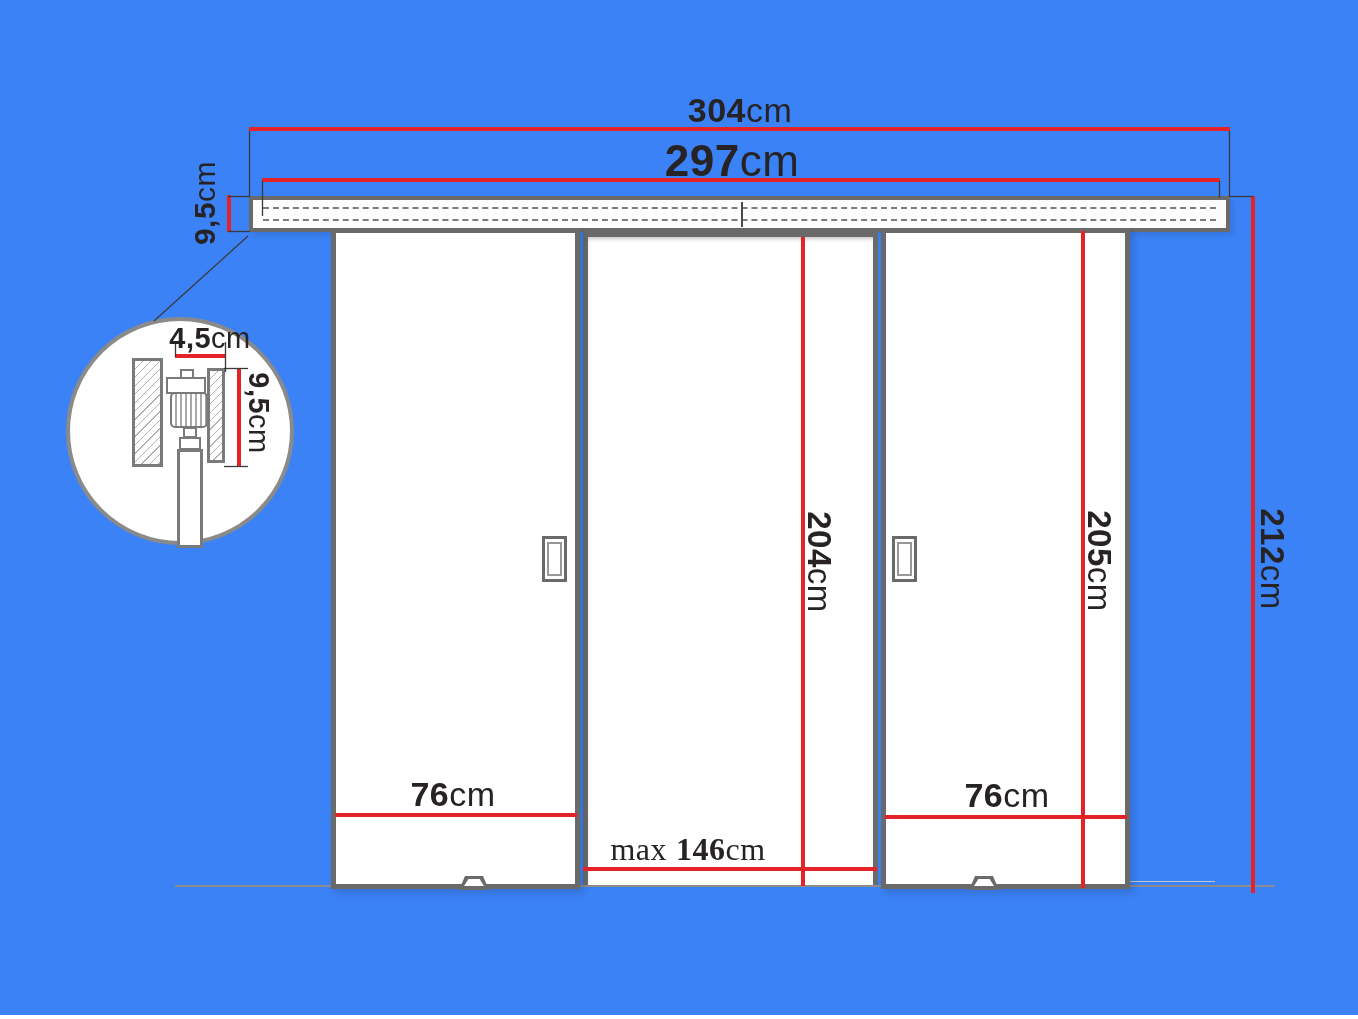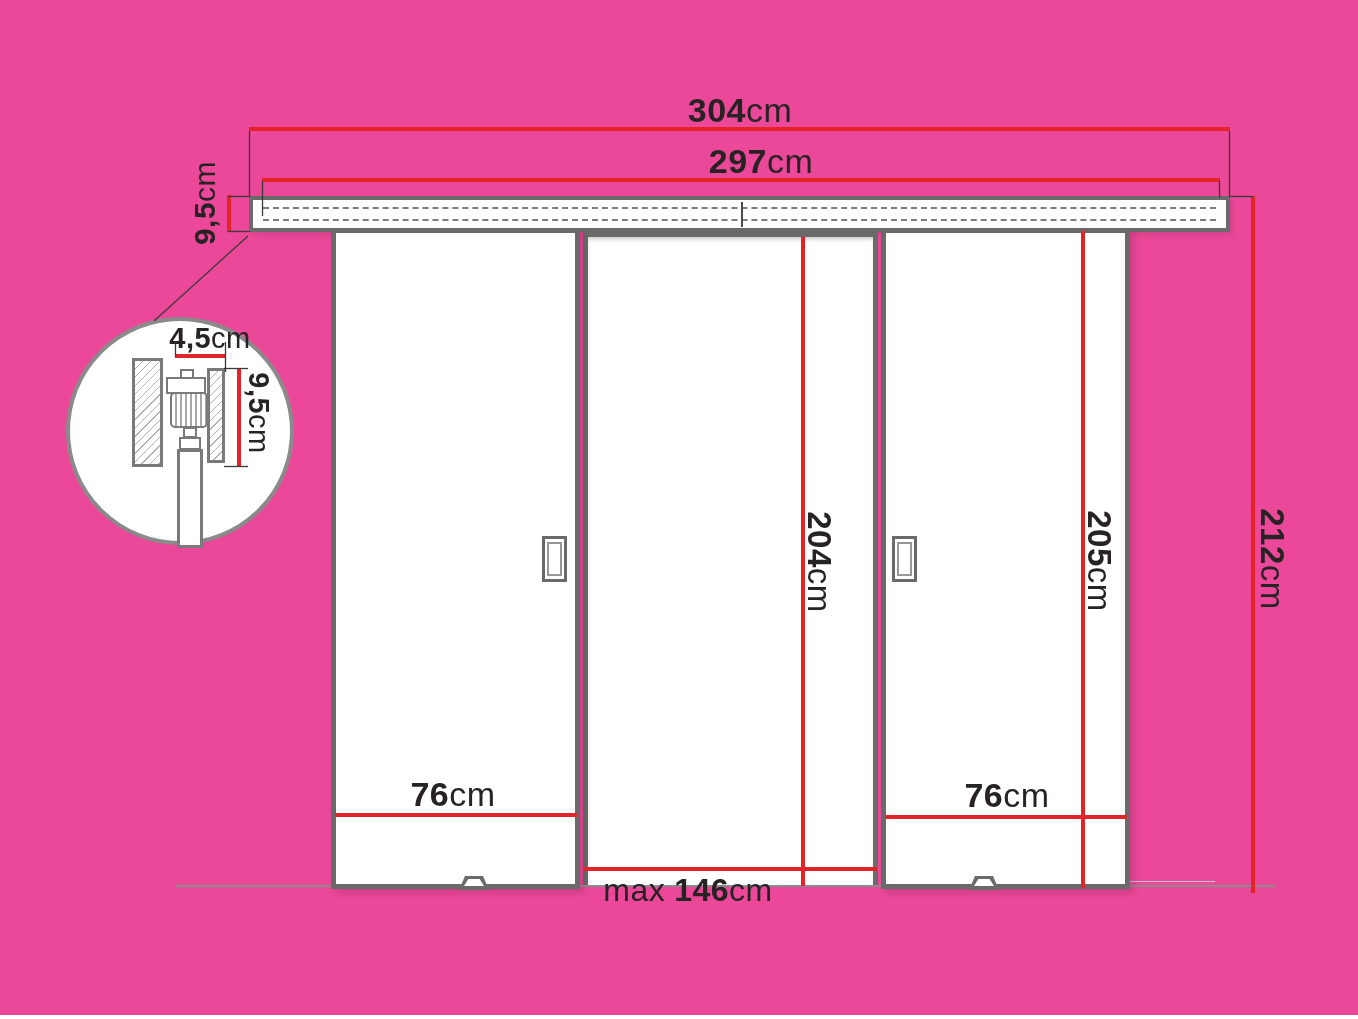--- a/index.html
+++ b/index.html
@@ -1,17 +1,17 @@
 <!DOCTYPE html>
 <html><head>
 <meta charset="utf-8">
 <style>
   html,body{margin:0;padding:0;background:#fff;}
   #canvas{
-    position:relative;width:1358px;height:1015px;background:#ec4899;
+    position:relative;width:1358px;height:1015px;background:#3b82f6;
     font-family:"Liberation Sans",sans-serif;overflow:hidden;
   }
   .abs{position:absolute;box-sizing:border-box;}
   
   .rail{border:4px solid #6a6a6a;background:#fdfdfd;box-shadow:3px 3px 5px rgba(0,0,0,.10);}
   .rail-dash{position:absolute;left:10px;right:10px;border-top:2px dashed #7c7c7c;}
   .rail-tick{position:absolute;width:2px;background:#4a4a4a;}
   
   .opening{border:5px solid #6a6a6a;border-bottom:none;background:#ffffff;box-shadow:inset 0 4px 4px -2px rgba(0,0,0,.22);}
   .door{border:5px solid #6a6a6a;background:#ffffff;box-shadow:4px 4px 7px rgba(0,0,0,.14);}
@@ -103,21 +103,21 @@
       <path d="M175.5 342 V357"></path>
       <path d="M225.5 342 V372"></path>
       <path d="M224 368.5 H248"></path>
       <path d="M224 466.5 H248"></path>
     </g>
   </svg>
 
   <div class="lbl" style="left:740px;top:110px;font-size:34px;">
     <span class="num">304</span><span class="unit">cm</span>
   </div>
-  <div class="lbl" style="left:761px;top:161px;font-size:34px;">
+  <div class="lbl" style="left:732px;top:161px;font-size:44px;">
     <span class="num">297</span><span class="unit">cm</span>
   </div>
   <div class="lbl rotm90" style="left:205px;top:203px;font-size:30px;">
     <span class="num">9,5</span><span class="unit">cm</span>
   </div>
   <div class="lbl" style="left:210px;top:338px;font-size:29px;">
     <span class="num">4,5</span><span class="unit">cm</span>
   </div>
   <div class="lbl rot90" style="left:258px;top:413px;font-size:29px;">
     <span class="num">9,5</span><span class="unit">cm</span>
@@ -130,17 +130,17 @@
   </div>
   <div class="lbl rot90" style="left:1272px;top:559px;font-size:33px;">
     <span class="num">212</span><span class="unit">cm</span>
   </div>
   <div class="lbl" style="left:453px;top:794px;font-size:34px;">
     <span class="num">76</span><span class="unit">cm</span>
   </div>
   <div class="lbl" style="left:1007px;top:795px;font-size:34px;">
     <span class="num">76</span><span class="unit">cm</span>
   </div>
-  <div class="lbl" style="left:688px;top:890px;font-size:32px;">
+  <div class="lbl" style="left:688px;top:849px;font-size:32px;font-family:Liberation Serif, serif;">
     <span class="pre">max</span><span class="num">146</span><span class="unit">cm</span>
   </div>
 
 </div>
 
 </body></html>

